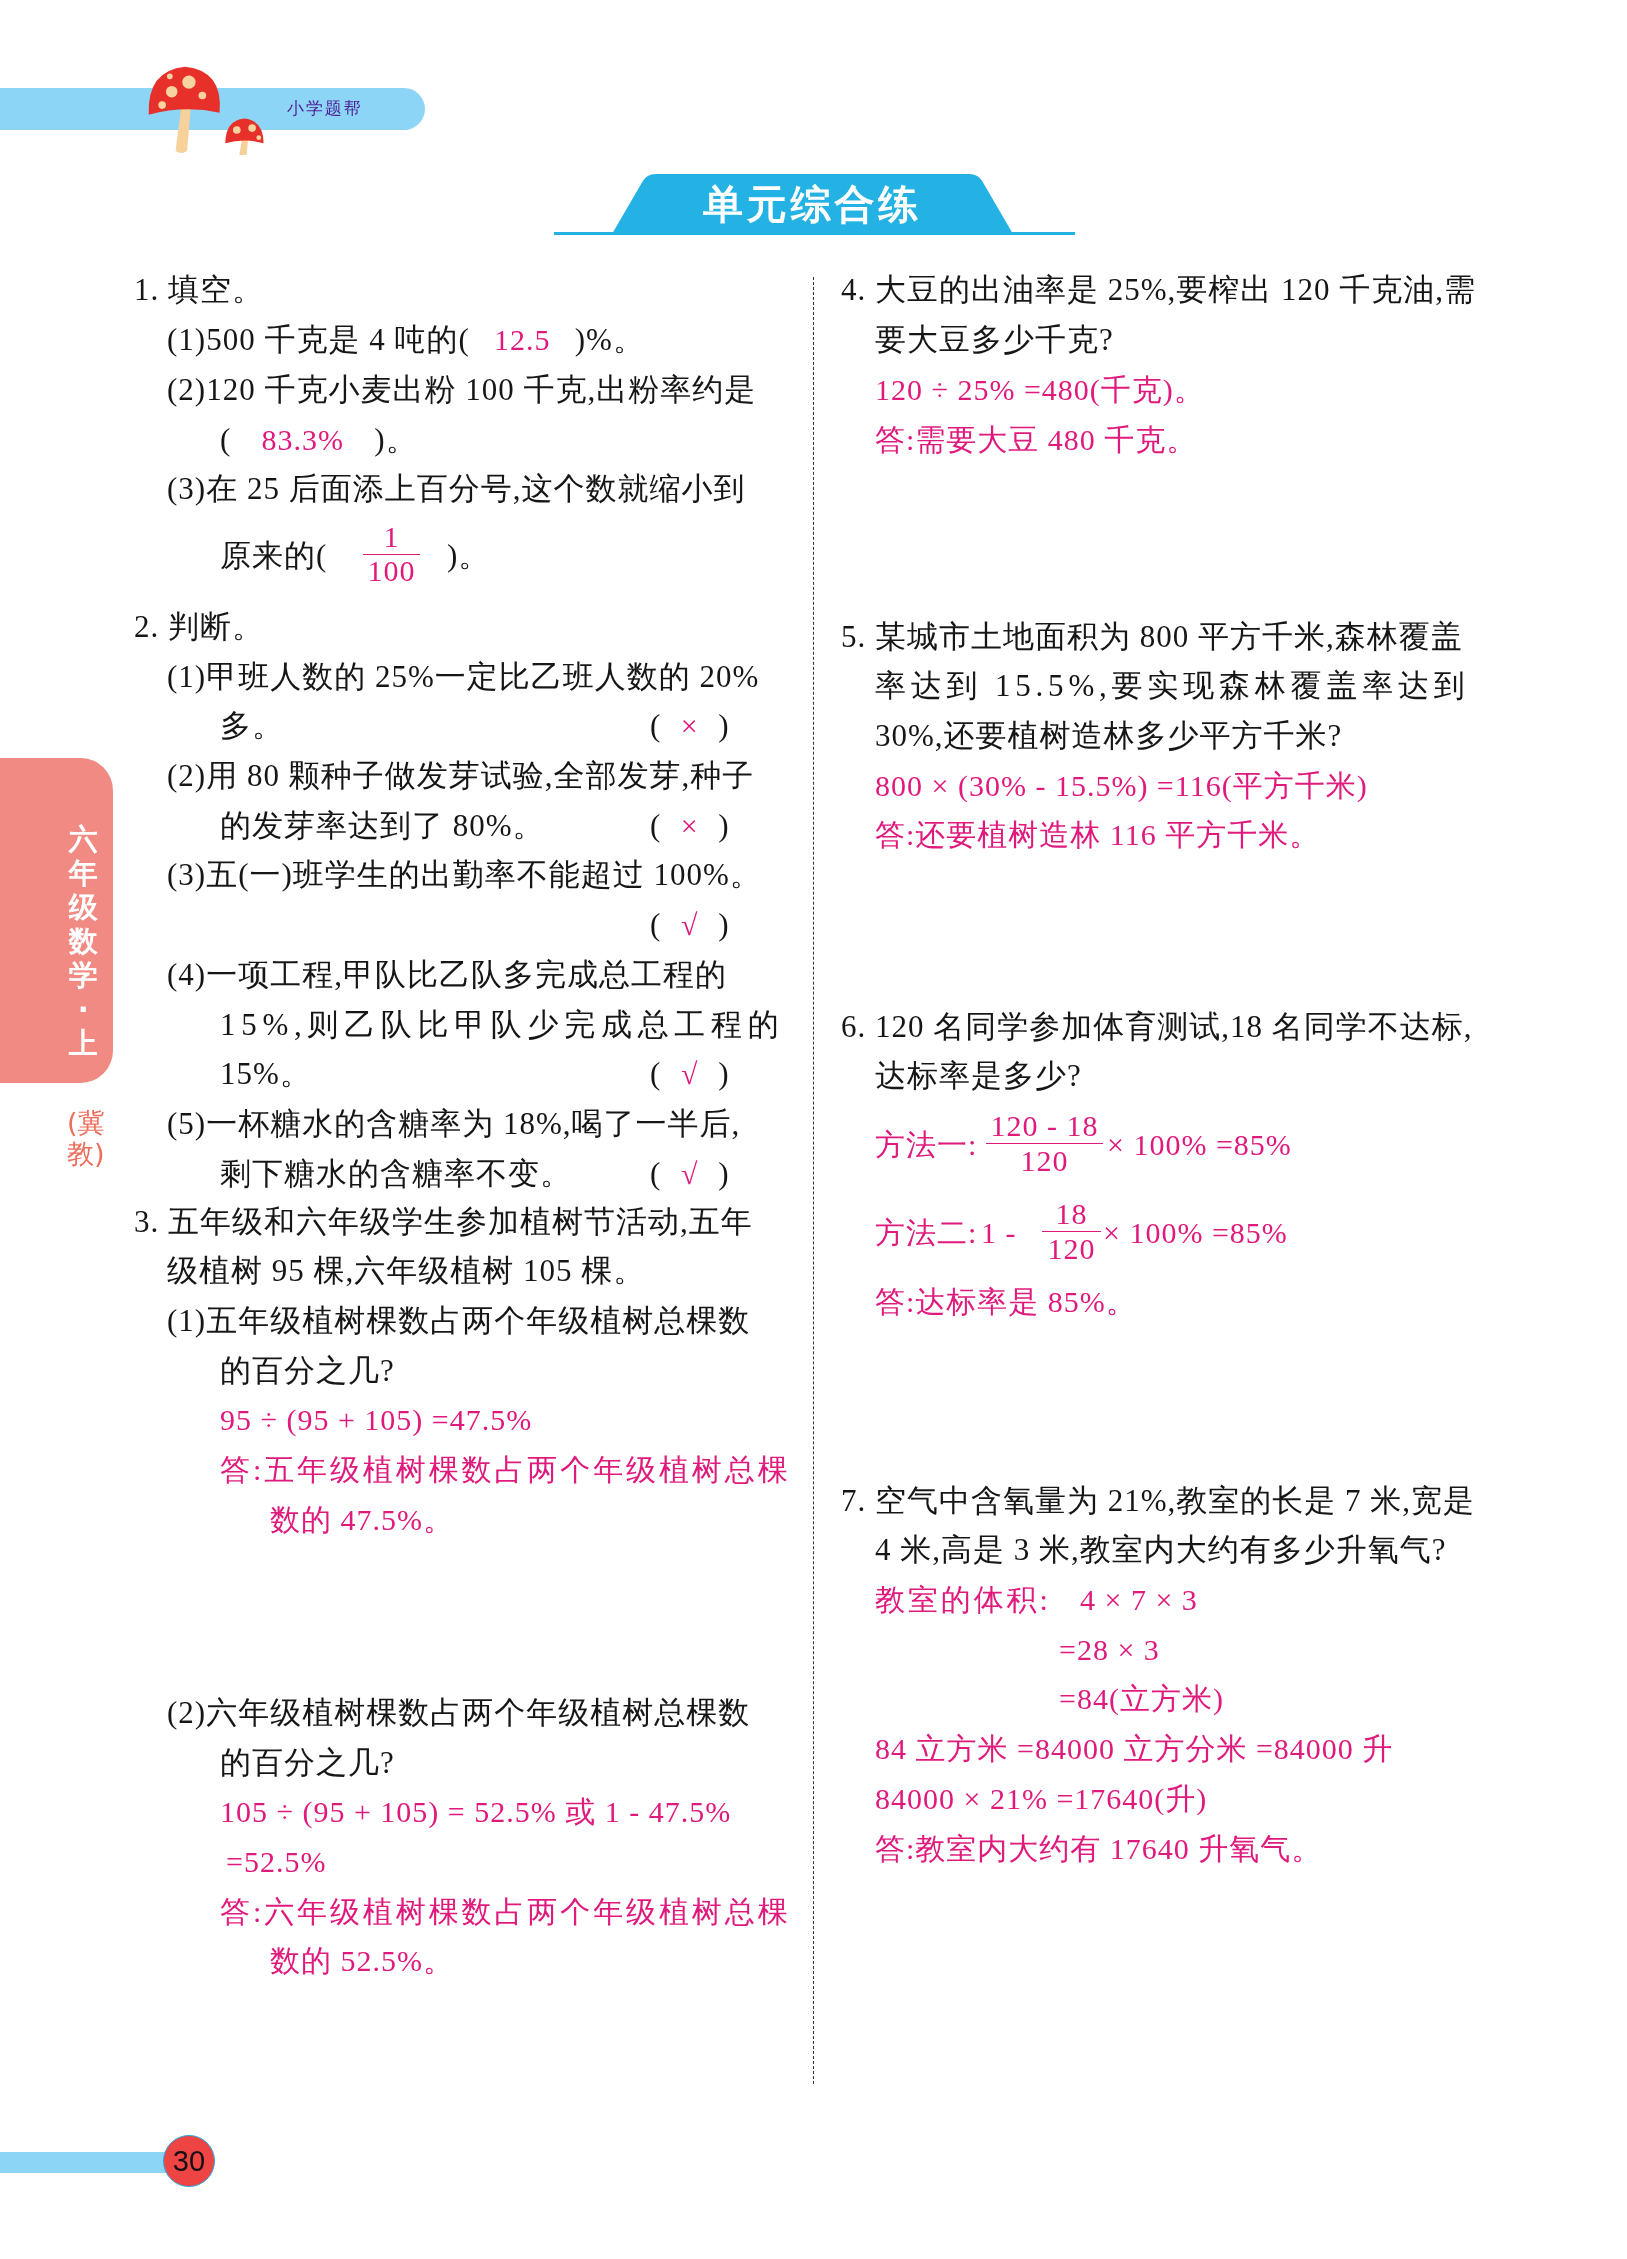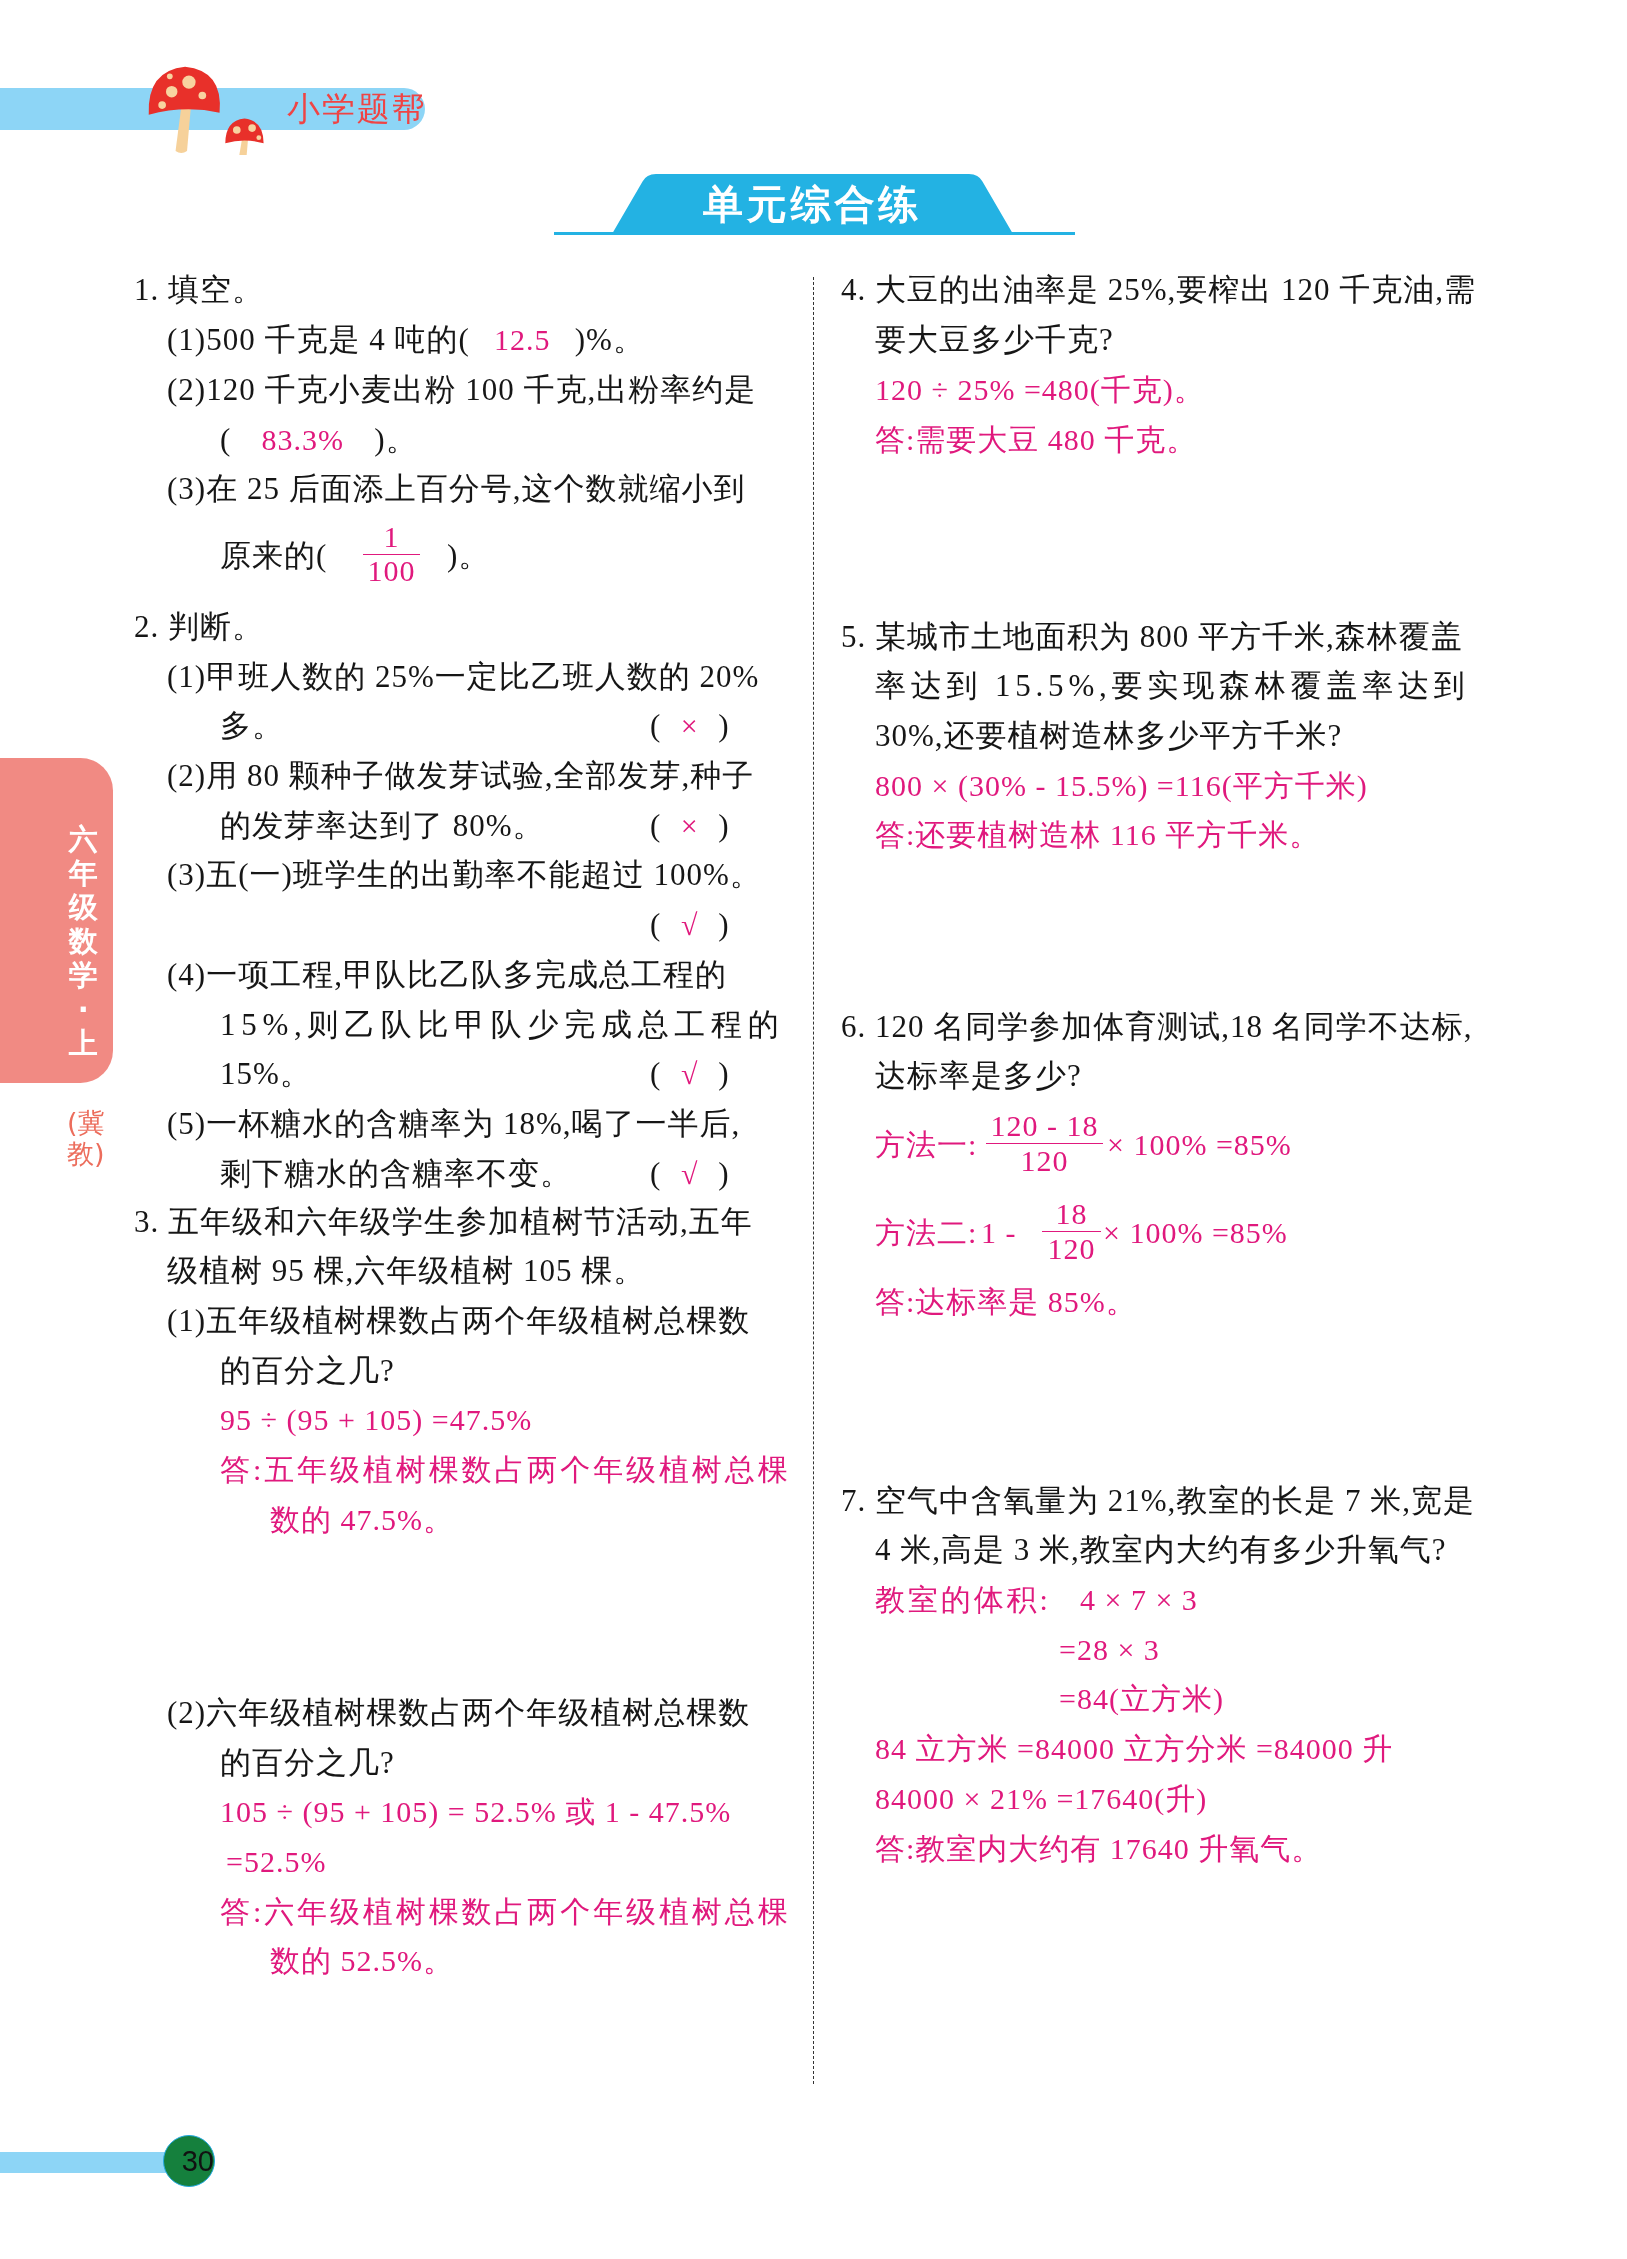--- a/index.html
+++ b/index.html
@@ -5,43 +5,43 @@
   html, body { margin: 0; padding: 0; background: #ffffff; }
   body { width: 1628px; height: 2260px; position: relative; overflow: hidden;
          font-family: "Liberation Serif", "DejaVu Serif", serif; color: #111; }
   .abs { position: absolute; white-space: nowrap; }
   .q { font-size: 31px; line-height: 38px; color: #161616; letter-spacing: 1px; }
   .a { font-size: 30px; line-height: 38px; color: #e0197d; letter-spacing: 1px; }
   
   .brand-bar { position: absolute; left: 0; top: 88px; width: 425px; height: 42px;
                background: #8dd5f6; border-radius: 0 21px 21px 0; }
   .brand-text { position: absolute; left: 287px; top: 88px; line-height: 42px;
-                font-size: 33px; color: #ef4444; font-family: Liberation Serif, serif; letter-spacing: 1.9px; }
+                font-size: 17px; color: #4c1d95; font-family: Liberation Serif, serif; letter-spacing: 1.9px; }
   .title-line { position: absolute; left: 554px; top: 232px; width: 521px; height: 2.9px; background: #23b2e3; }
   .title-tab { position: absolute; left: 612px; top: 174px; width: 401px; height: 60px; }
   .title-text { position: absolute; left: 612px; top: 174px; width: 401px; height: 68px;
                 line-height: 60px; text-align: center; color: #fff; font-size: 40px; font-weight: bold;
                 font-family: "DejaVu Sans", sans-serif; letter-spacing: 3.8px; }
   
   .side-tab { position: absolute; left: 0; top: 758px; width: 113px; height: 325px;
               background: #f18a83; border-radius: 0 32.5px 32.5px 0; }
   .side-text { position: absolute; left: 67px; top: 822px; width: 32.5px; color: #fff;
                font-size: 29px; line-height: 34px; font-weight: bold; text-align: center;
                font-family: "DejaVu Sans", sans-serif; }
   .side-sub { position: absolute; left: 67px; top: 1107px; width: 32.5px; color: #ec6d5c;
               font-size: 27px; line-height: 31px; font-weight: normal; text-align: center;
               font-family: "DejaVu Sans", sans-serif; }
   
   .divider { position: absolute; left: 813px; top: 277px; height: 1807px; width: 0;
              border-left: 1.9px dashed #333; }
   
   .foot-bar { position: absolute; left: 0; top: 2152px; width: 172px; height: 21px; background: #8dd5f6; }
   .page-circle { position: absolute; left: 163px; top: 2135px; width: 50px; height: 50px;
-                 border: 1.9px solid #23a8df; border-radius: 50%; background: #15803d;
-                 text-align: right; line-height: 50px; font-size: 29px;
+                 border: 1.9px solid #23a8df; border-radius: 50%; background: #ef4444;
+                 text-align: center; line-height: 50px; font-size: 29px;
                  font-family: "Liberation Sans", sans-serif; color: #111; }
   .blank { display: inline-block; text-align: center; }
   .mark { display: inline-block; width: 57px; text-align: center; }
 </style>
 </head>
 <body>
 
 <div class="brand-bar"></div>
 <svg class="abs" style="left:143px;top:59px;" width="134" height="96" viewBox="0 0 140 100">
   <path d="M40 50 L34 96 Q40 100 46 96 L50 50 Z" fill="#f6d19a"></path>

